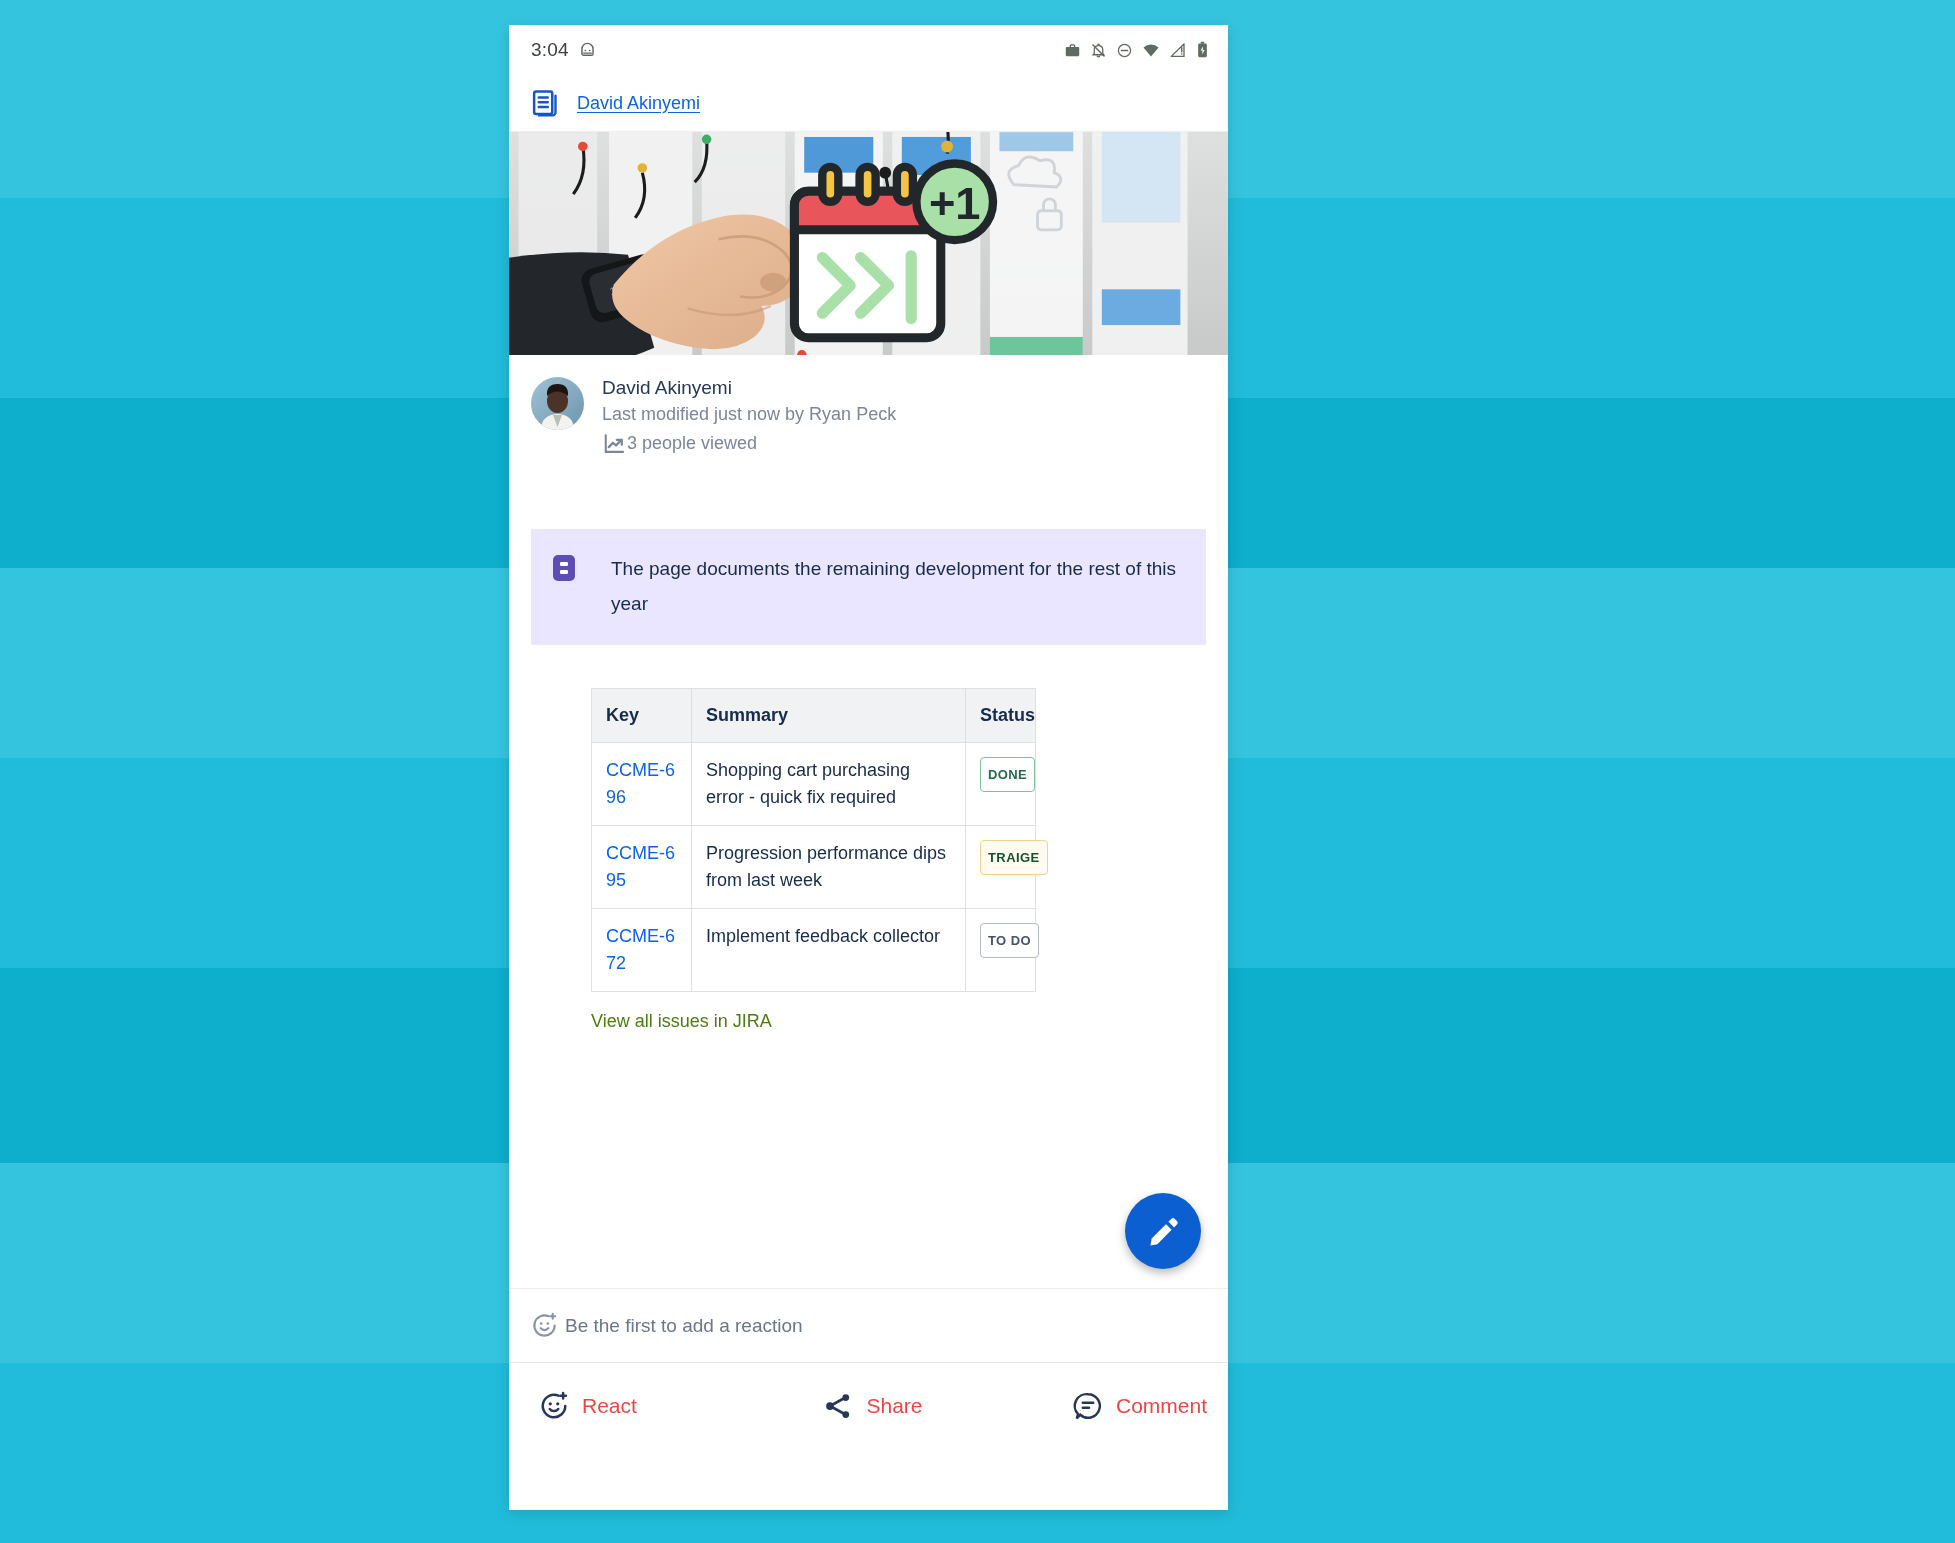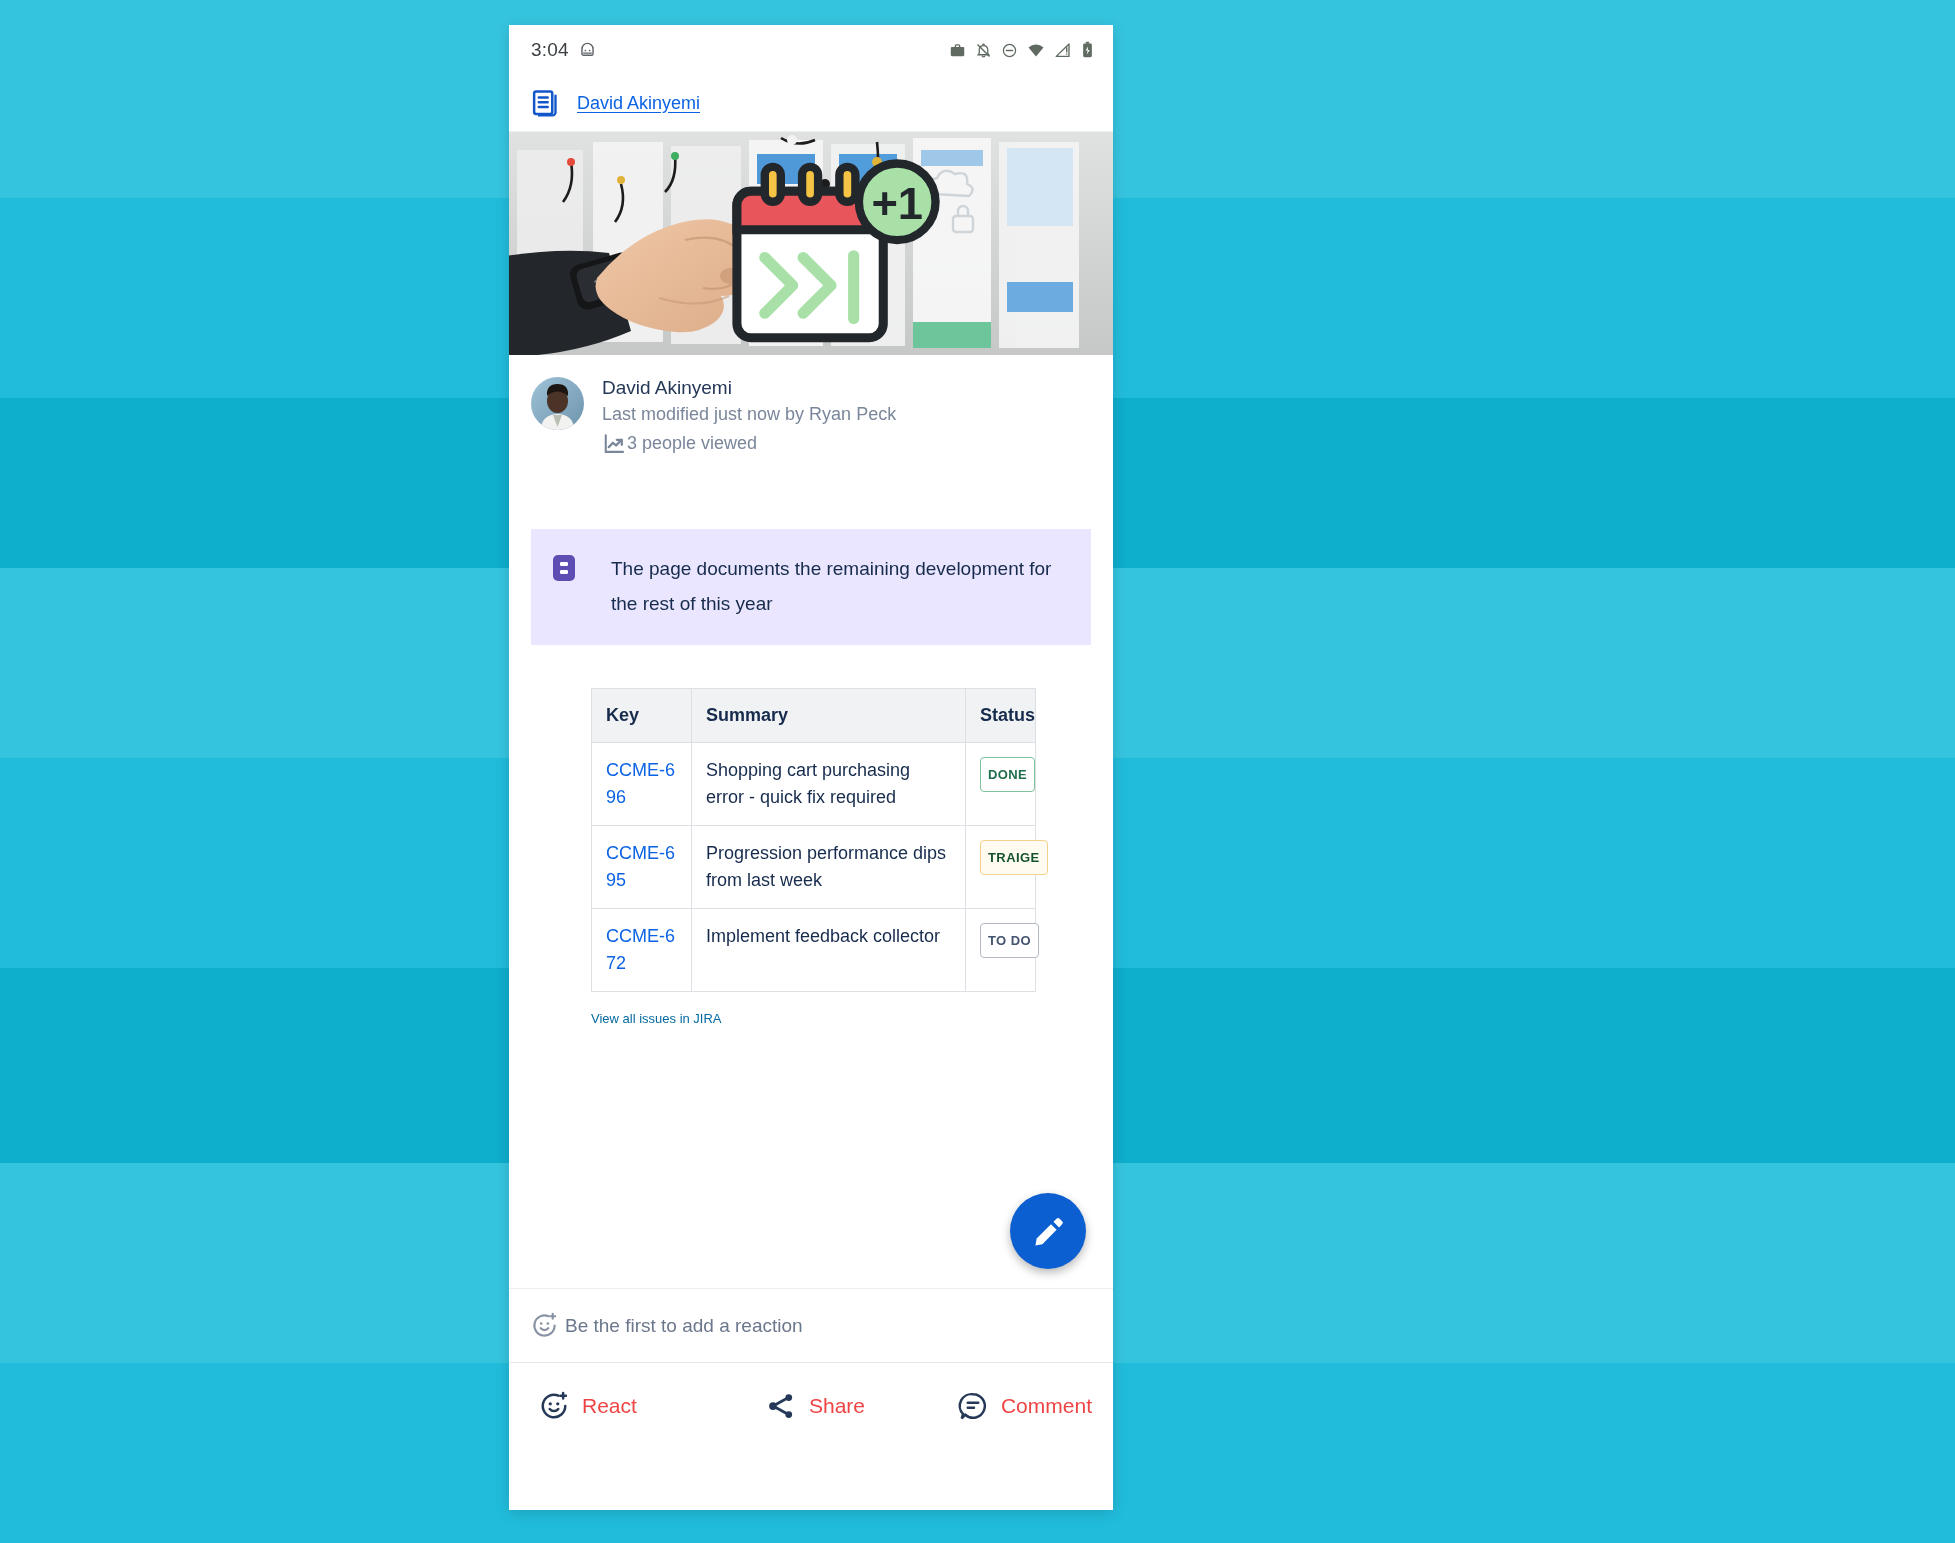--- a/index.html
+++ b/index.html
@@ -36,21 +36,21 @@
     height: 430px;
     transform: skewX(-45deg);
     transform-origin: top left;
   }
 
   
   #phone {
     position: absolute;
     left: 509px;
     top: 25px;
-    width: 604px;
+    width: 719px;
     height: 1485px;
     background: #ffffff;
     overflow: hidden;
     box-shadow: 0 3px 14px rgba(0,0,0,0.14);
   }
 
   
   #status-bar {
     height: 50px;
     display: flex;
@@ -227,22 +227,22 @@
     border: 1px solid;
     white-space: nowrap;
   }
   .badge-done  { color: #216e4e; border-color: #7ec39c; background: #fff; }
   .badge-triage{ color: #14532d; border-color: #f5d08a; background: #fffbf0; }
   .badge-todo  { color: #44546f; border-color: #b3bac5; background: #fff; }
 
   #view-all-link {
     display: block;
     margin: 19px 0 0 60px;
-    font-size: 13px;
-    color: #0369a1;
+    font-size: 18px;
+    color: #4d7c0f;
   }
 
   
   #reaction-row {
     position: absolute;
     left: 0;
     right: 0;
     bottom: 0;
     height: 74px;
     border-top: 1px solid #eceef1;

